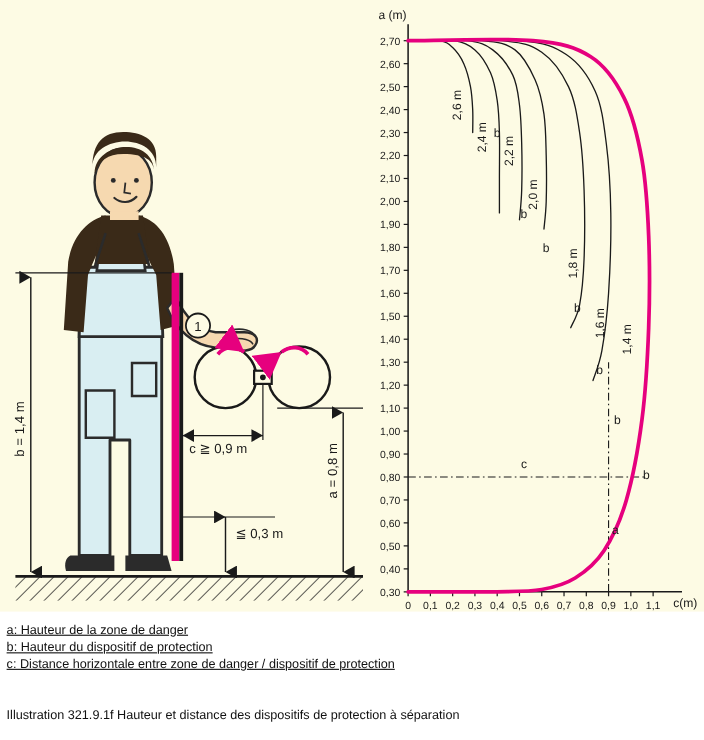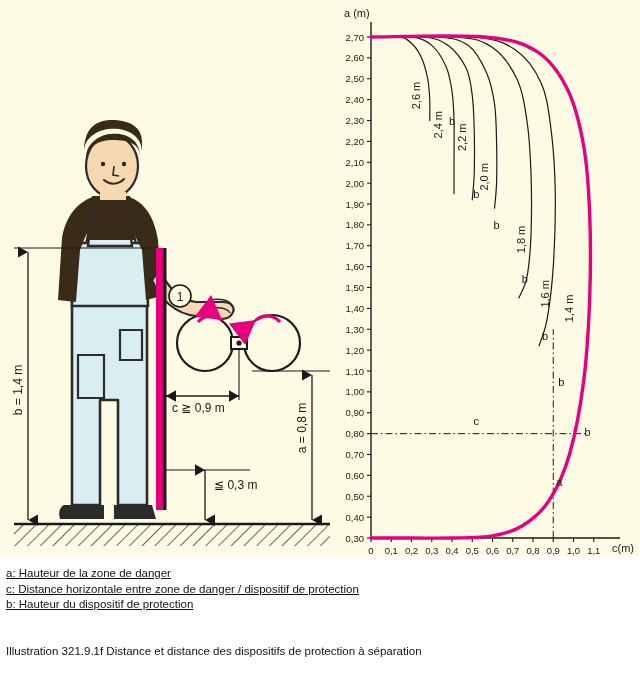--- a/index.html
+++ b/index.html
@@ -285,17 +285,17 @@
           <text x="587.675" y="435.7125" font-size="11" fill="#1a1a1a" text-anchor="middle">b</text>
         </g>
       <text id="x-axis-title" x="612" y="552" font-size="11" fill="#1a1a1a">c(m)</text>
       <text id="y-axis-title" x="344" y="17" font-size="11" fill="#1a1a1a">a (m)</text>
     </g>
   </svg>
 </div>
 
 <div class="legend">
   <div>a: Hauteur de la zone de danger</div>
+  <div>b: Hauteur du dispositif de protection</div>
   <div>c: Distance horizontale entre zone de danger / dispositif de protection</div>
-  <div>b: Hauteur du dispositif de protection</div>
 </div>
 
-<div class="caption">Illustration 321.9.1f Distance et distance des dispositifs de protection à séparation</div>
+<div class="caption">Illustration 321.9.1f Hauteur et distance des dispositifs de protection à séparation</div>
 
 </body></html>

